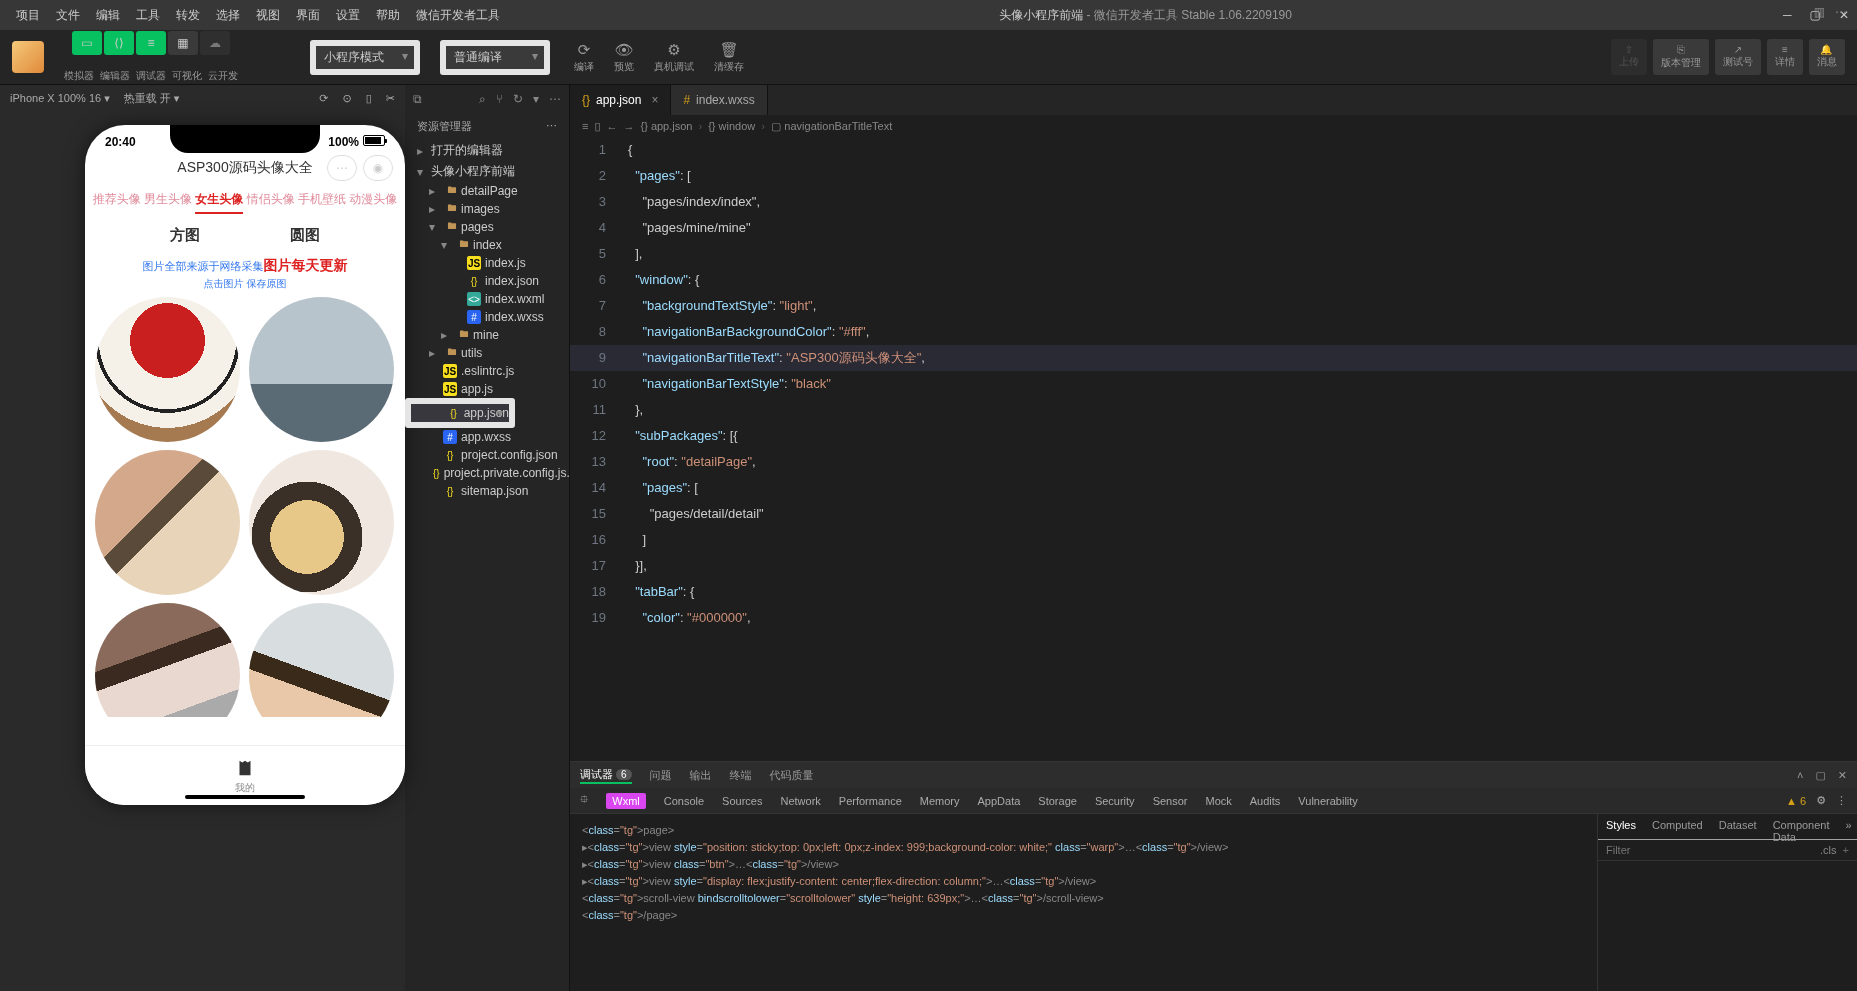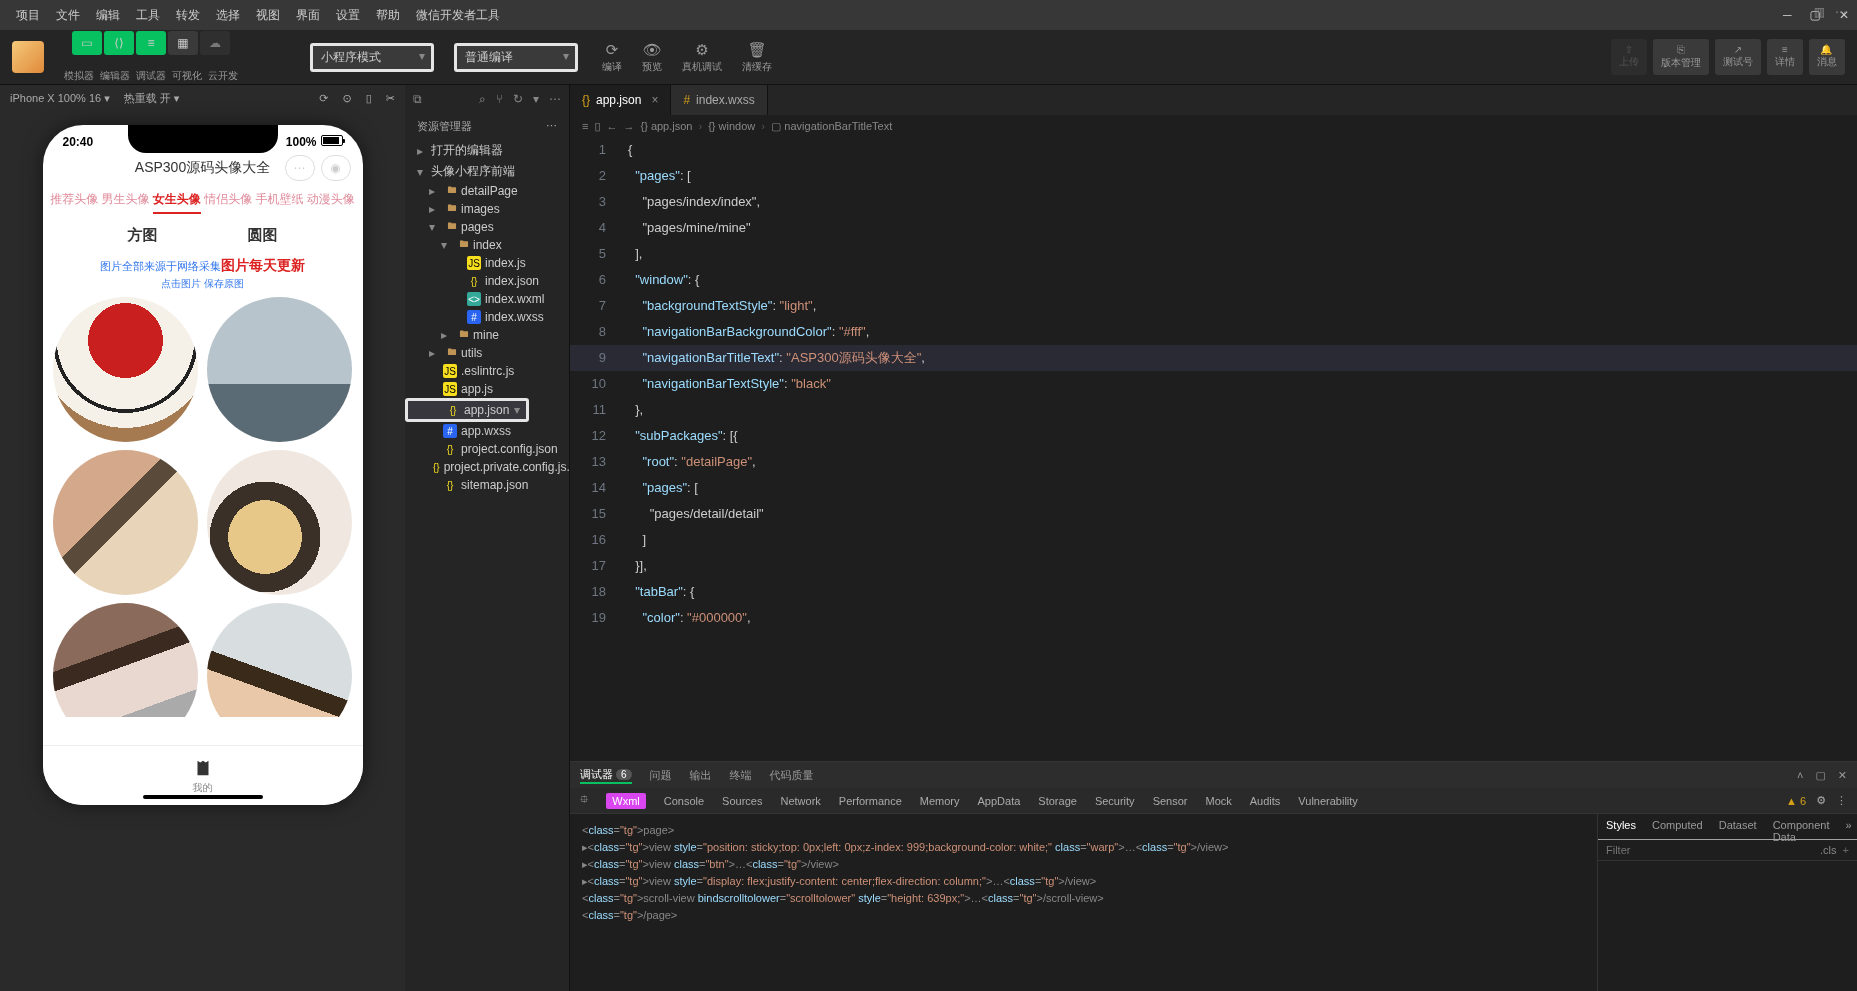--- a/index.html
+++ b/index.html
@@ -10,32 +10,32 @@
 .tb-center .t1{color:#ccc}
 .win-btns{display:flex;gap:18px;margin-left:auto;color:#ccc}
 .toolbar{height:55px;background:#252525;display:flex;align-items:center;padding:0 12px;border-bottom:1px solid #111}
 .avatar{width:32px;height:32px;border-radius:4px;background:linear-gradient(135deg,#f5c97a,#e08a3a);margin-right:20px}
 .mode-grp{display:flex;flex-direction:column;align-items:center;margin-right:12px}
 .mode-btns{display:flex}
 .mode-btn{width:30px;height:24px;display:flex;align-items:center;justify-content:center;border-radius:3px;margin:0 1px}
 .mode-btn.g{background:#07c160}
 .mode-btn.d{background:#3a3a3a}
 .mode-lbls{display:flex;gap:6px;font-size:10px;color:#999;margin-top:14px}
-.sel{background:#3a3a3a;border:3px solid #e5e5e5;color:#ccc;padding:3px 20px 3px 8px;border-radius:3px;font-size:12px;position:relative;width:124px}
+.sel{background:#3a3a3a;border:6px solid #e5e5e5;color:#ccc;padding:3px 20px 3px 8px;border-radius:3px;font-size:12px;position:relative;width:110px}
 .sel::after{content:"▾";position:absolute;right:6px;color:#888}
 .tool-act{display:flex;flex-direction:column;align-items:center;margin:0 10px;color:#999;font-size:10px}
 .tool-act .ic{height:20px;display:flex;align-items:center;font-size:15px}
 .spacer{flex:1}
 .ver-btns{display:flex;gap:6px}
 .ver-btn{background:#3a3a3a;padding:5px 8px;border-radius:3px;display:flex;flex-direction:column;align-items:center;font-size:10px;color:#999}
 .main{display:flex;height:906px}
 .sim-col{width:405px;background:#2a2a2a;display:flex;flex-direction:column}
 .sim-top{height:26px;display:flex;align-items:center;padding:0 10px;font-size:11px;color:#aaa;gap:14px}
 .sim-top .r{margin-left:auto;display:flex;gap:14px}
-.sim-body{flex:1;display:flex;align-items:flex-start;justify-content:center;padding-top:14px}
+.sim-body{flex:1;display:flex;align-items:flex-start;justify-content:flex-end;padding-top:14px}
 .phone{width:320px;height:680px;background:#fff;border-radius:40px;position:relative;overflow:hidden;box-shadow:0 0 20px rgba(0,0,0,.5)}
 .notch{position:absolute;top:0;left:50%;transform:translateX(-50%);width:150px;height:28px;background:#000;border-radius:0 0 18px 18px;z-index:5}
 .statusbar{display:flex;justify-content:space-between;padding:10px 20px 0;font-size:12px;font-weight:600;color:#000}
 .batt{display:inline-block;width:22px;height:11px;border:1px solid #000;border-radius:2px;position:relative;margin-left:4px}
 .batt::after{content:"";position:absolute;left:1px;top:1px;bottom:1px;width:16px;background:#000}
 .batt::before{content:"";position:absolute;right:-3px;top:3px;width:2px;height:4px;background:#000;border-radius:0 1px 1px 0}
 .app-hdr{display:flex;align-items:center;justify-content:center;padding:10px;position:relative}
 .app-title{font-size:14px;color:#333}
 .cap{position:absolute;right:12px;display:flex;gap:6px}
 .cap-btn{width:30px;height:26px;border:1px solid #ddd;border-radius:14px;display:flex;align-items:center;justify-content:center}
@@ -61,21 +61,21 @@
 .home-ind{position:absolute;bottom:6px;left:50%;transform:translateX(-50%);width:120px;height:4px;background:#000;border-radius:2px}
 .exp-col{width:165px;background:#252526;border-right:1px solid #111}
 .exp-top{height:28px;display:flex;align-items:center;padding:0 8px;gap:10px;color:#888}
 .exp-hdr{padding:6px 12px;color:#aaa;font-size:11px;display:flex;justify-content:space-between}
 .tree{font-size:12px}
 .tree-row{display:flex;align-items:center;padding:2px 0 2px 12px;cursor:pointer;gap:4px}
 .tree-row.sel{background:#37373d}
 .chev{width:10px;display:inline-block;color:#888}
 .fi{width:14px;height:14px;display:inline-flex;align-items:center;justify-content:center;font-size:10px;border-radius:2px}
 .fi.fold{color:#c09556}
-.fi.js{background:#f7df1e;color:#000;font-weight:400}
+.fi.js{background:#f7df1e;color:#000;font-weight:700}
 .fi.json{color:#f7df1e}
 .fi.wxml{background:#3a9;color:#fff}
 .fi.wxss{background:#2965f1;color:#fff}
 .ind1{padding-left:24px}.ind2{padding-left:36px}.ind3{padding-left:48px}
 .editor-col{flex:1;display:flex;flex-direction:column;background:#1e1e1e}
 .ed-tabs{height:30px;background:#252526;display:flex;align-items:center}
 .ed-tab{height:30px;padding:0 12px;display:flex;align-items:center;gap:6px;background:#2d2d2d;color:#aaa;font-size:12px;border-right:1px solid #111}
 .ed-tab.act{background:#1e1e1e;color:#fff}
 .ed-tab .cls{margin-left:4px;color:#888}
 .crumb{height:22px;display:flex;align-items:center;padding:0 12px;font-size:11px;color:#888;gap:6px}
@@ -117,20 +117,23 @@
       <span class="menu-item">编辑</span>
       <span class="menu-item">工具</span>
       <span class="menu-item">转发</span>
       <span class="menu-item">选择</span>
       <span class="menu-item">视图</span>
       <span class="menu-item">界面</span>
       <span class="menu-item">设置</span>
       <span class="menu-item">帮助</span>
       <span class="menu-item">微信开发者工具</span>
     </div>
+  <div class="tb-center">
+    <span class="t1">头像小程序前端</span><span> - 微信开发者工具 Stable 1.06.2209190</span>
+  </div>
   <div class="win-btns">
     <span>─</span>
     <span>▢</span>
     <span>✕</span>
   </div>
 </div>
 
 <div class="toolbar">
   <div class="avatar"></div>
   <div class="mode-grp">

